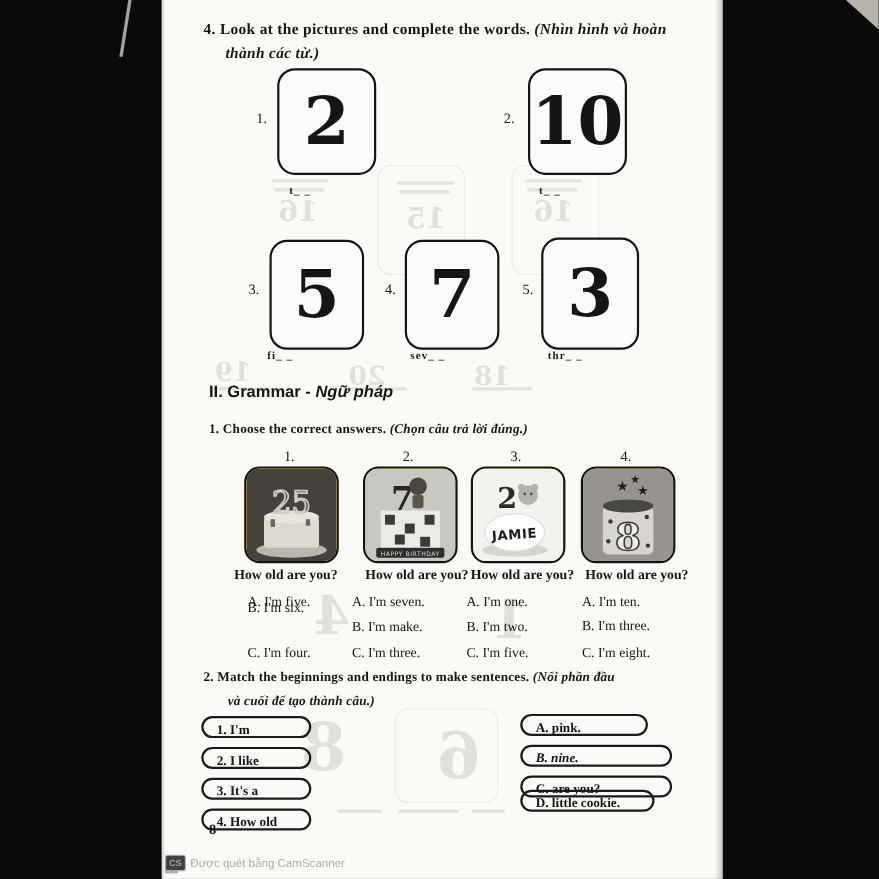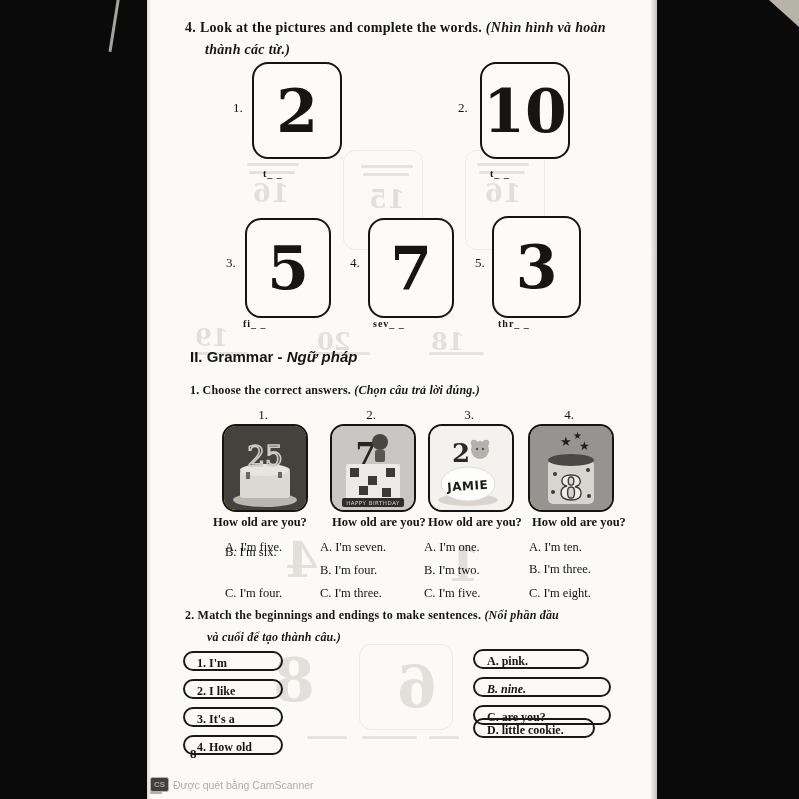--- a/index.html
+++ b/index.html
@@ -211,21 +211,21 @@
     <div class="g q" style="left:66px;top:515px;">How old are you?</div>
     <div class="g q" style="left:185px;top:515px;">How old are you?</div>
     <div class="g q" style="left:281px;top:515px;">How old are you?</div>
     <div class="g q" style="left:385px;top:515px;">How old are you?</div>
 
     <div class="g opt" style="left:78px;top:540px;">A. I'm five.</div>
     <div class="g opt" style="left:78px;top:545px;">B. I'm six.</div>
     <div class="g opt" style="left:78px;top:586px;">C. I'm four.</div>
 
     <div class="g opt" style="left:173px;top:540px;">A. I'm seven.</div>
-    <div class="g opt" style="left:173px;top:563px;">B. I'm four.</div>
+    <div class="g opt" style="left:173px;top:563px;">B. I'm make.</div>
     <div class="g opt" style="left:173px;top:586px;">C. I'm three.</div>
 
     <div class="g opt" style="left:277px;top:540px;">A. I'm one.</div>
     <div class="g opt" style="left:277px;top:563px;">B. I'm two.</div>
     <div class="g opt" style="left:277px;top:586px;">C. I'm five.</div>
 
     <div class="g opt" style="left:382px;top:540px;">A. I'm ten.</div>
     <div class="g opt" style="left:382px;top:562px;">B. I'm three.</div>
     <div class="g opt" style="left:382px;top:586px;">C. I'm eight.</div>
 

